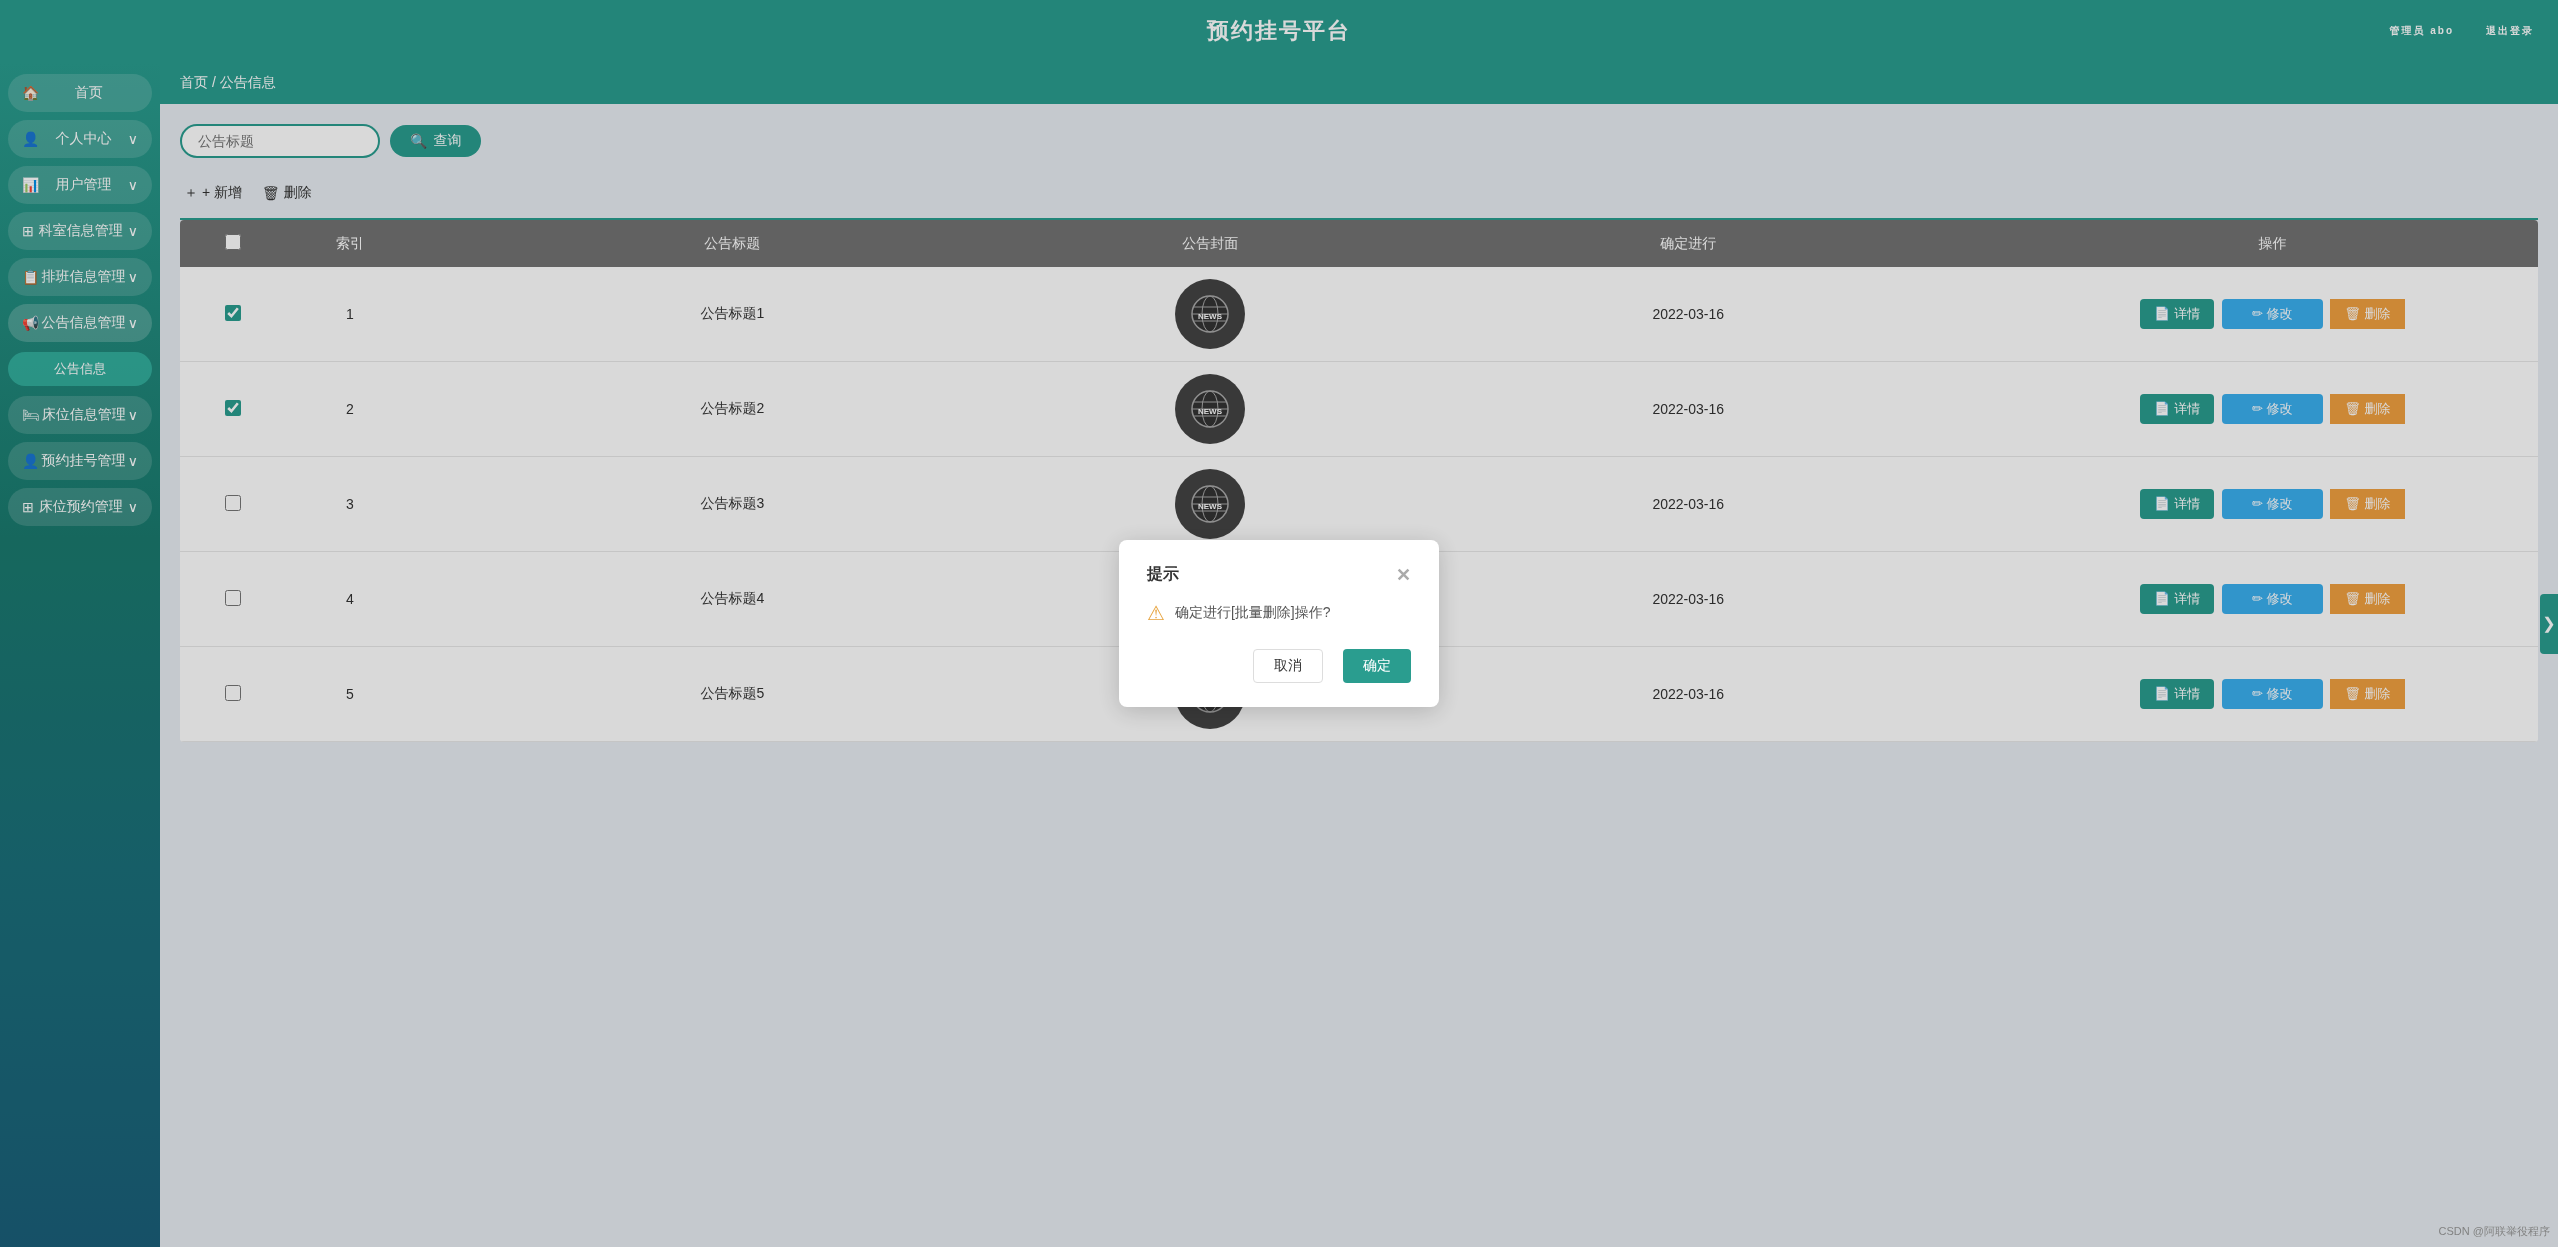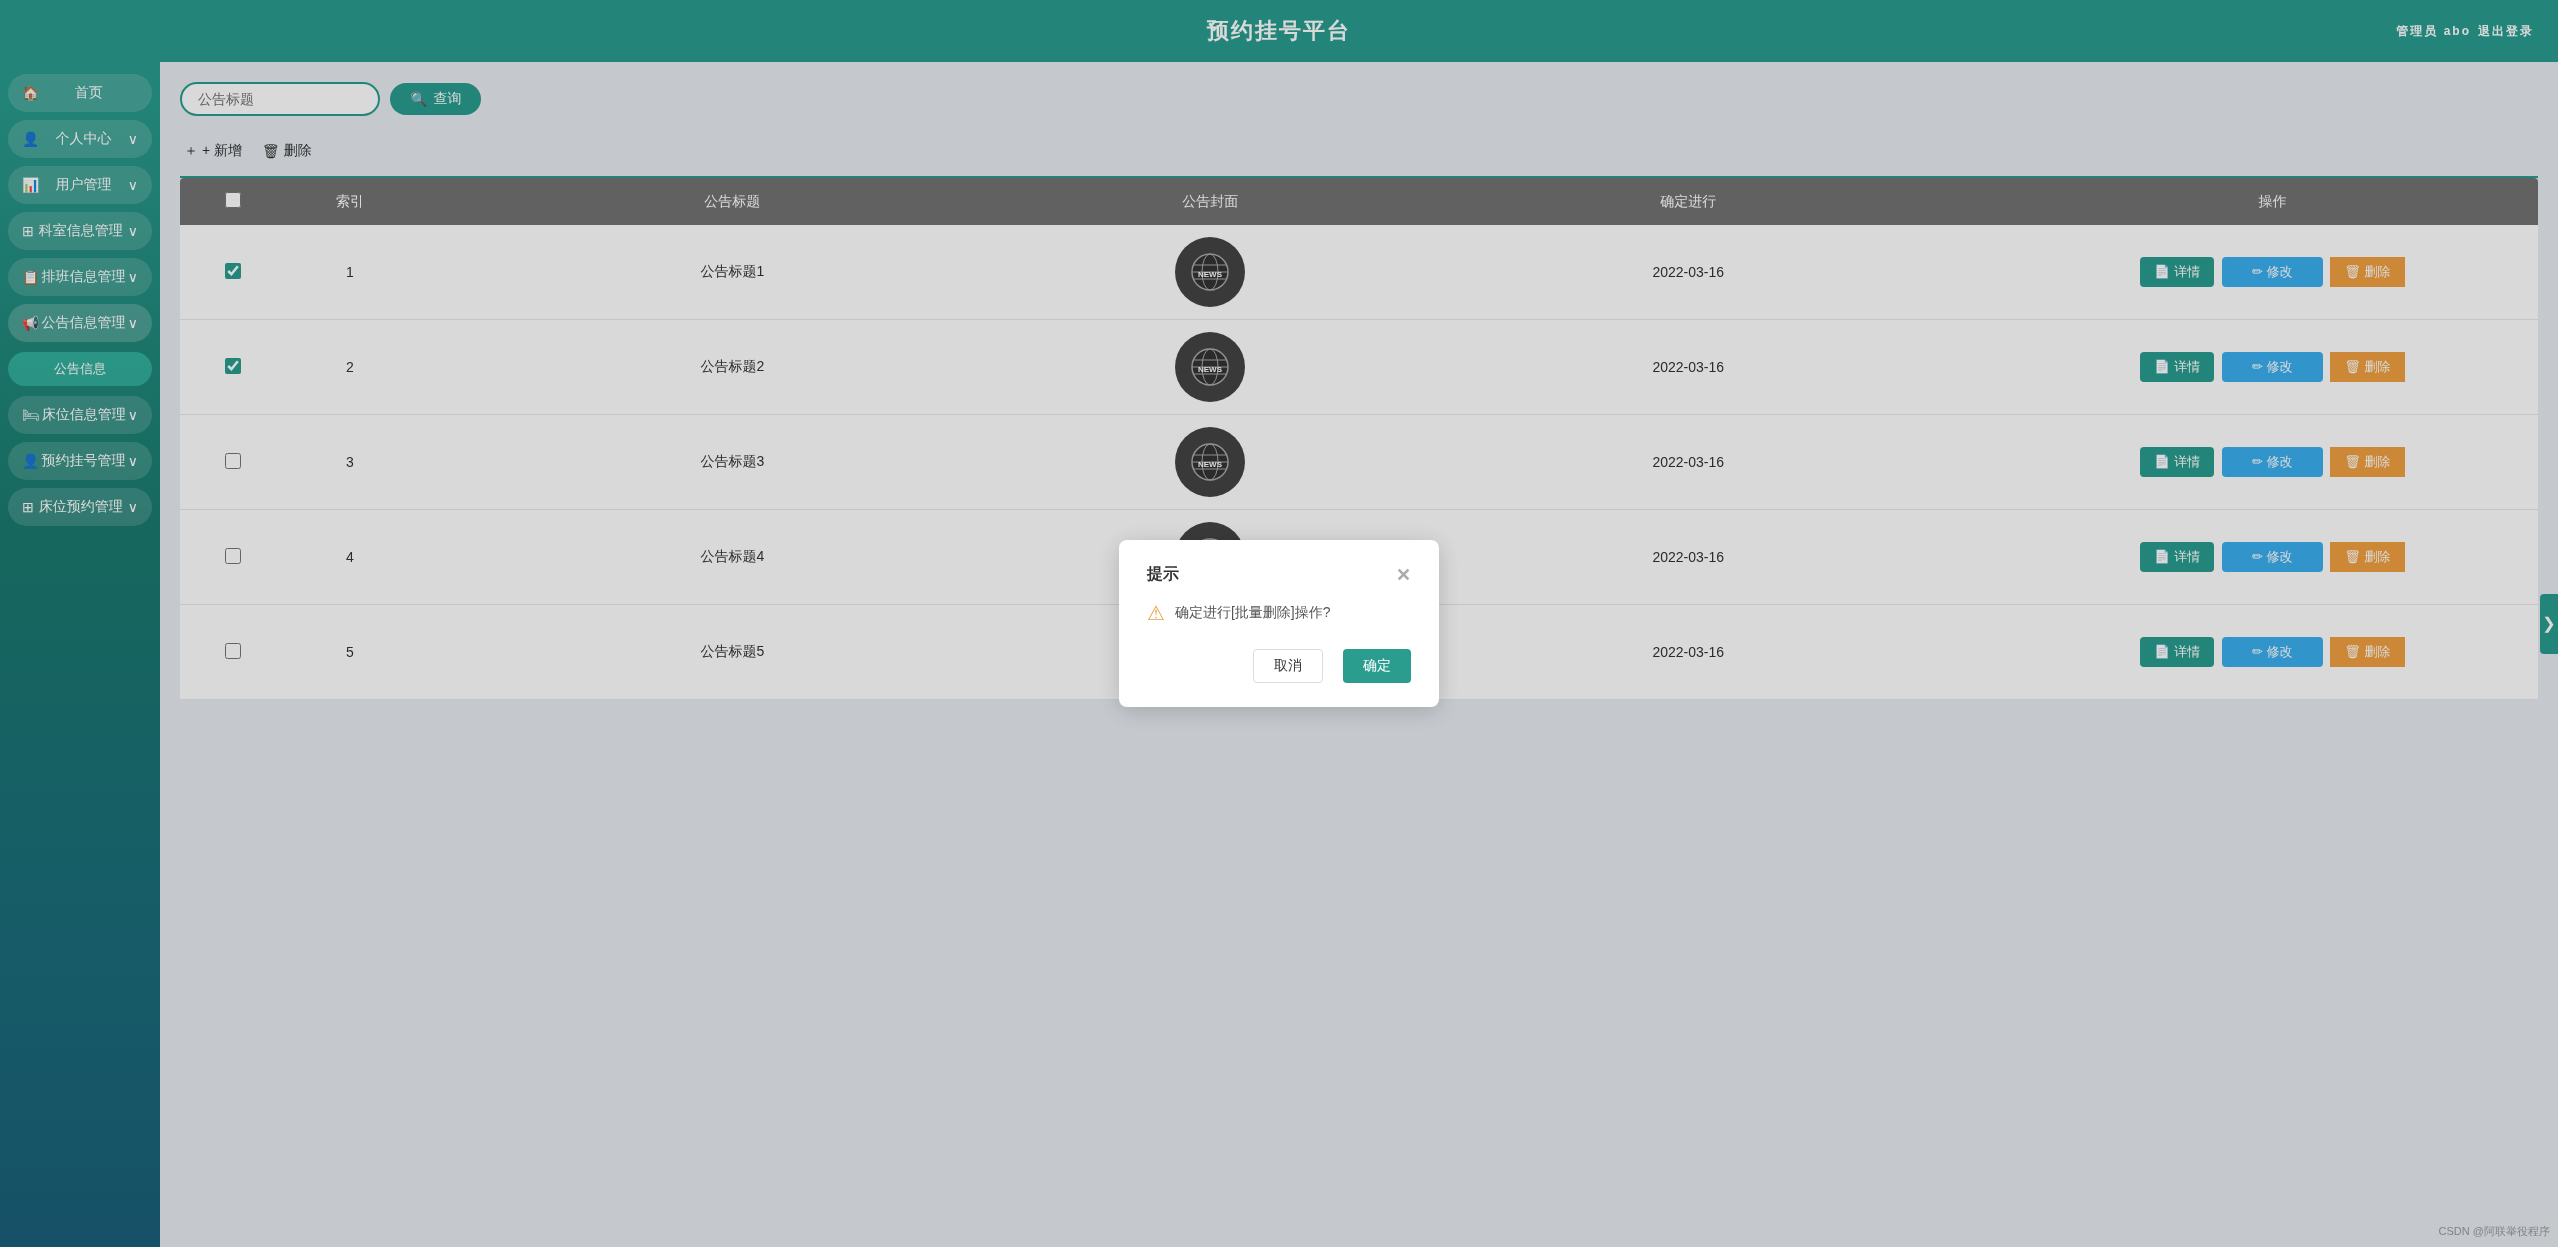--- a/index.html
+++ b/index.html
@@ -14,23 +14,23 @@
       font-size: 22px;
       font-weight: bold;
       letter-spacing: 2px;
       position: relative;
     }
     .header-right {
       position: absolute;
       right: 24px;
       top: 50%;
       transform: translateY(-50%);
-      font-size: 12px;
-      display: flex;
-      gap: 7px;
+      font-size: 10px;
+      display: flex;
+      gap: 32px;
     }
     .header-right a {
       color: white;
       text-decoration: none;
       cursor: pointer;
     }
 
     
     .layout { display: flex; height: calc(100vh - 56px); }
 
@@ -316,20 +316,25 @@
     </div>
     <div class="sidebar-item">
       <span>⊞</span>
       <span>床位预约管理</span>
       <span>∨</span>
     </div>
   </div>
 
   <div class="main">
 
+    <div class="breadcrumb">
+      <span>首页</span>
+      <span>/</span>
+      <span>公告信息</span>
+    </div>
 
     <div class="content">
 
       <div class="search-bar">
         <input type="text" class="search-input" placeholder="公告标题" style="">
         <button class="search-btn">
           <span>🔍</span>
           <span>查询</span>
         </button>
       </div>

